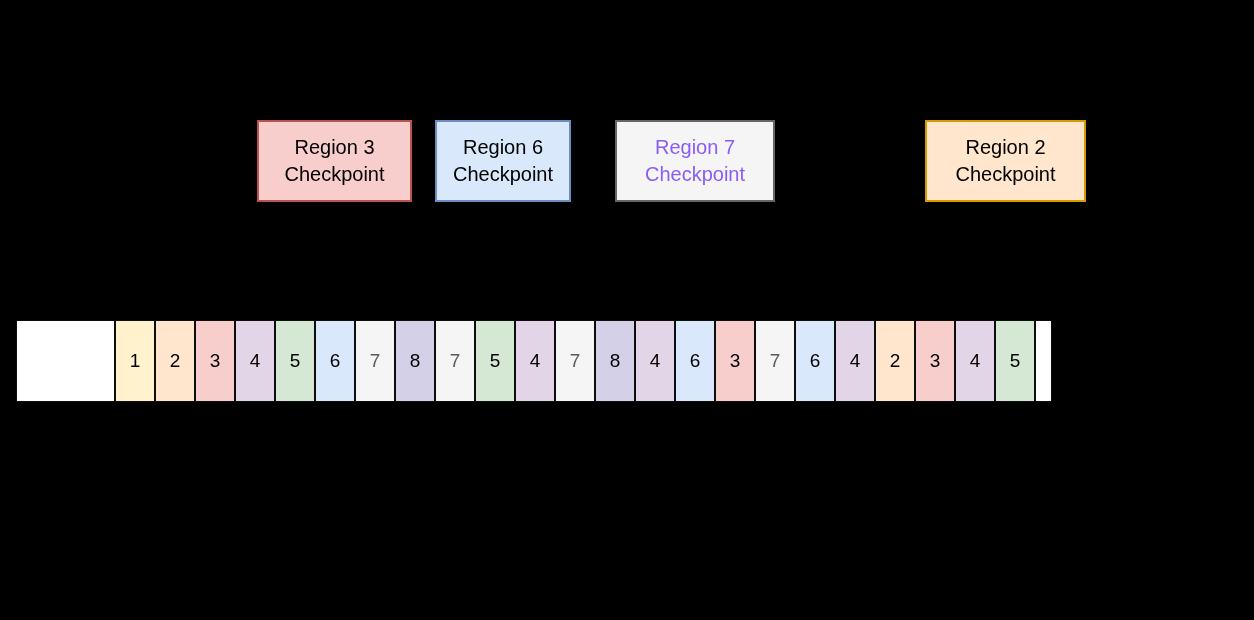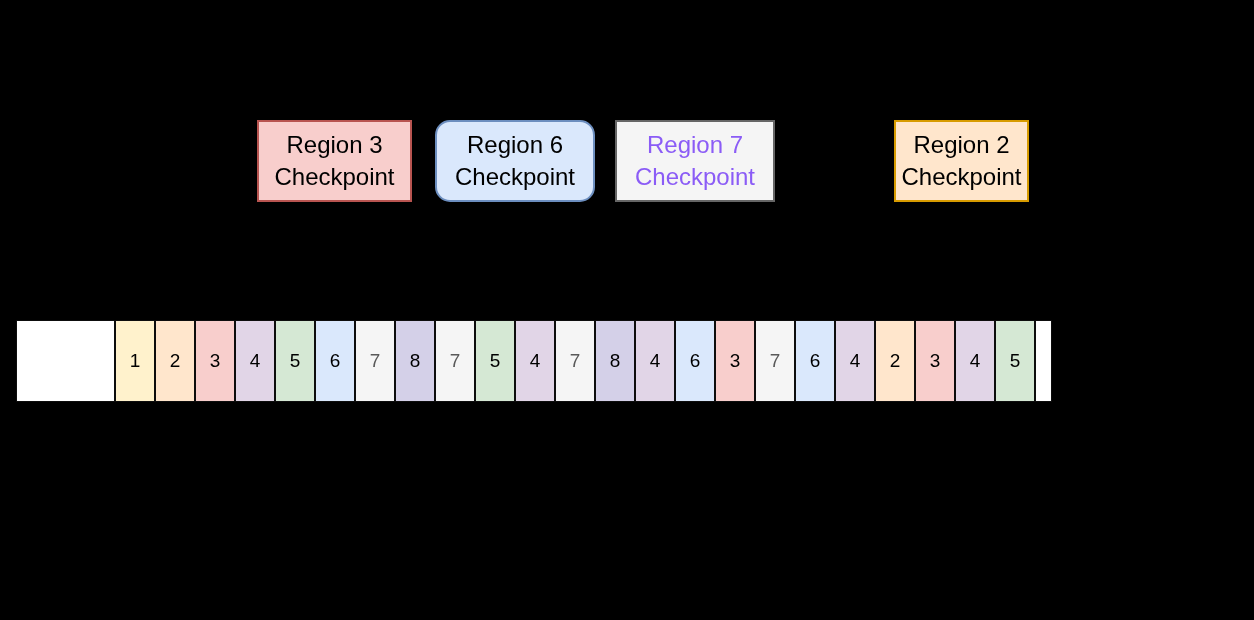--- a/index.html
+++ b/index.html
@@ -23,28 +23,28 @@
     height: 82px;
     box-sizing: border-box;
     border: 2px solid #000;
     display: flex;
     align-items: center;
     justify-content: center;
   }
   .checkpoint .cp-label {
     white-space: pre-line;
     text-align: center;
-    font-size: 24px;
+    font-size: 20px;
     line-height: 1.35;
     color: #000;
   }
   .cp-0 { left: 257px; width: 155px; }
-  .cp-1 { left: 435px; width: 160px; border-radius: 15px; }
+  .cp-1 { left: 435px; width: 136px; }
   .cp-2 { left: 615px; width: 160px; }
-  .cp-3 { left: 894px; width: 135px; }
+  .cp-3 { left: 925px; width: 161px; }
 
   
   .strip {
     position: absolute;
     left: 16px;
     top: 320px;
     height: 82px;
     display: flex;
     align-items: stretch;
   }

